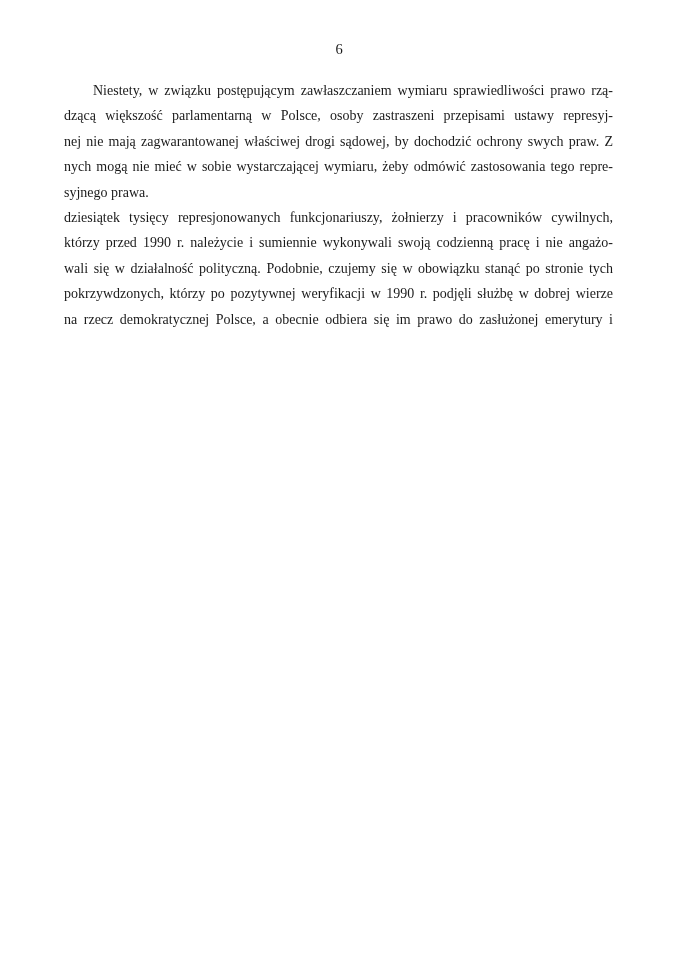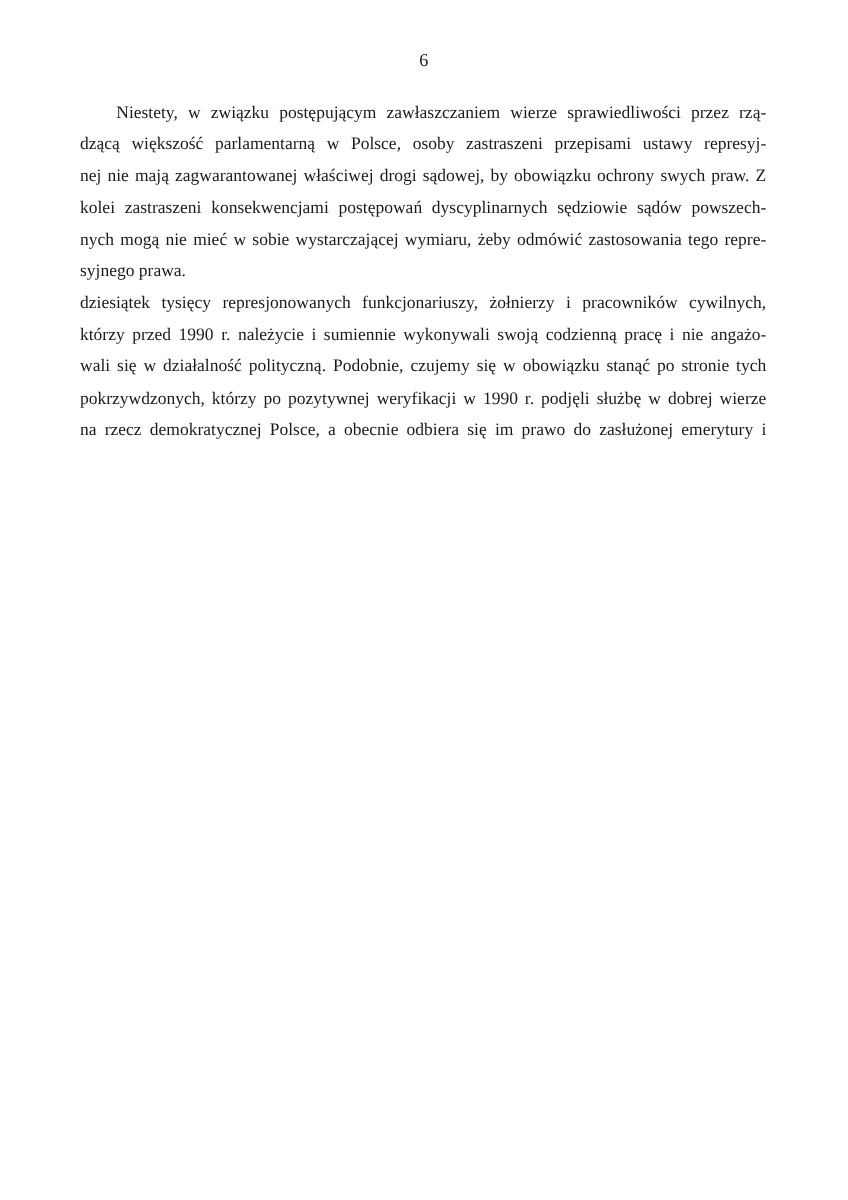--- a/index.html
+++ b/index.html
@@ -54,24 +54,23 @@
     text-align-last: left;
   }
 </style>
 </head>
 <body>
 
 <div class="page">
   <div class="page-number">6</div>
   <div class="document-body">
       <div class="paragraph">
-        <div class="line first">Niestety, w związku postępującym zawłaszczaniem wierze sprawiedliwości przez rzą-</div>
+        <div class="line first">Niestety, w związku postępującym zawłaszczaniem wymiaru sprawiedliwości prawo rzą-</div>
         <div class="line">dzącą większość parlamentarną w Polsce, osoby zastraszeni przepisami ustawy represyj-</div>
-        <div class="line">nej nie mają zagwarantowanej właściwej drogi sądowej, by obowiązku ochrony swych praw. Z</div>
-        <div class="line">kolei zastraszeni konsekwencjami postępowań dyscyplinarnych sędziowie sądów powszech-</div>
+        <div class="line">nej nie mają zagwarantowanej właściwej drogi sądowej, by dochodzić ochrony swych praw. Z</div>
         <div class="line">nych mogą nie mieć w sobie wystarczającej wymiaru, żeby odmówić zastosowania tego repre-</div>
         <div class="line last">syjnego prawa.</div>
       </div>
       <div class="paragraph">
         <div class="line">dziesiątek tysięcy represjonowanych funkcjonariuszy, żołnierzy i pracowników cywilnych,</div>
         <div class="line">którzy przed 1990 r. należycie i sumiennie wykonywali swoją codzienną pracę i nie angażo-</div>
         <div class="line">wali się w działalność polityczną. Podobnie, czujemy się w obowiązku stanąć po stronie tych</div>
         <div class="line">pokrzywdzonych, którzy po pozytywnej weryfikacji w 1990 r. podjęli służbę w dobrej wierze</div>
         <div class="line">na rzecz demokratycznej Polsce, a obecnie odbiera się im prawo do zasłużonej emerytury i</div>
       </div>

